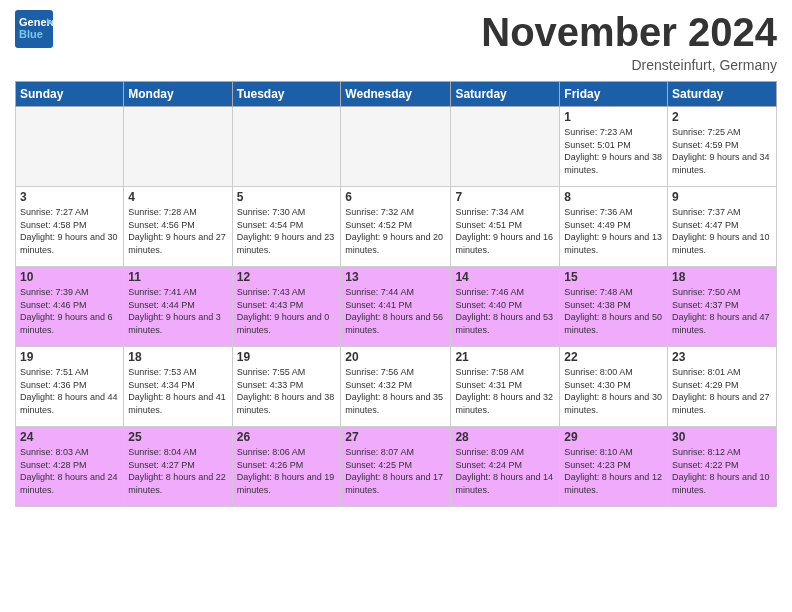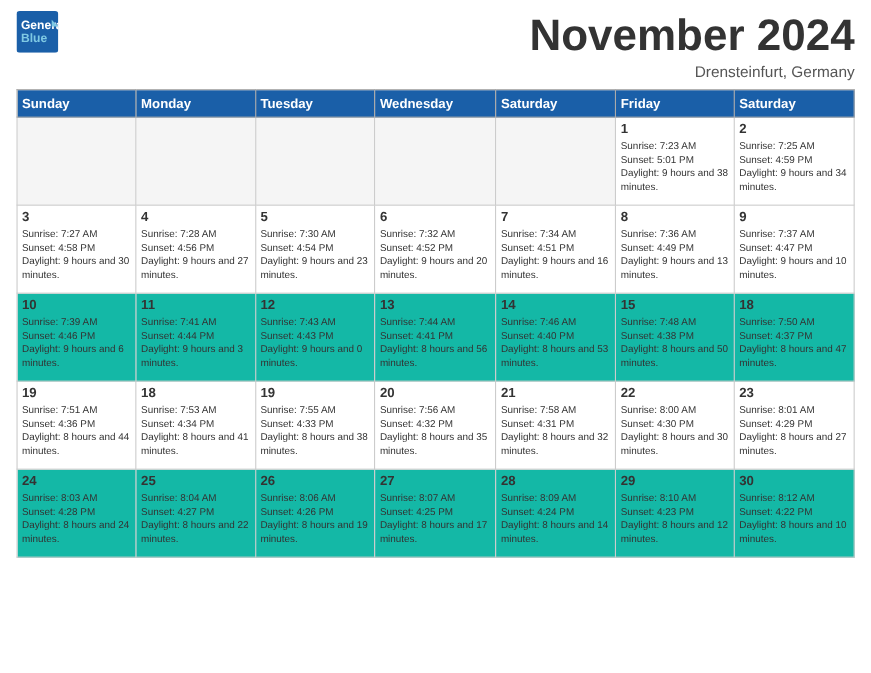--- a/index.html
+++ b/index.html
@@ -15,21 +15,21 @@
     .month-title { font-size: 40px; font-weight: bold; color: #333; }
     .location { font-size: 14px; color: #555; margin-top: 2px; }
     
     .calendar { width: 100%; border-collapse: collapse; }
     
     .calendar th { background: #1a5fa8; color: #fff; font-size: 12px; font-weight: bold; padding: 5px 4px; text-align: left; border: 1px solid #aaa; }
     
     .calendar td { border: 1px solid #ccc; padding: 3px 4px; vertical-align: top; font-size: 9.5px; color: #333; width: 113px; min-height: 70px; height: 80px; background: #fff; }
     
     .calendar td.empty { background: #f5f5f5; }
-    .calendar td.shaded { background: #14b8a6; }
+    .calendar td.shaded { background: #f0abfc; }
     
     .day-num { font-size: 12px; font-weight: bold; display: block; margin-bottom: 2px; }
     
     .day-info { font-size: 9px; line-height: 1.4; color: #333; }
   </style>
 </head>
 <body>
 
 <div class="page">
   <div class="header">

